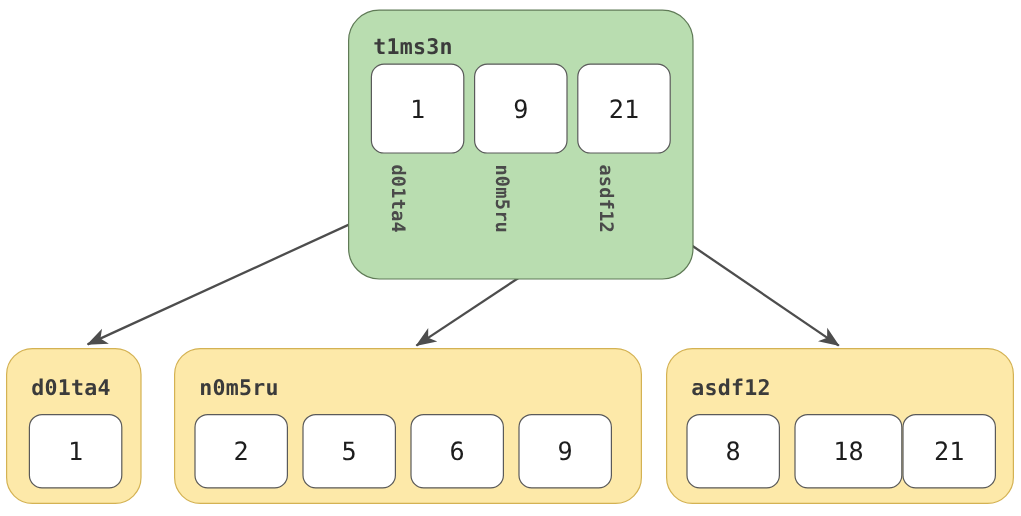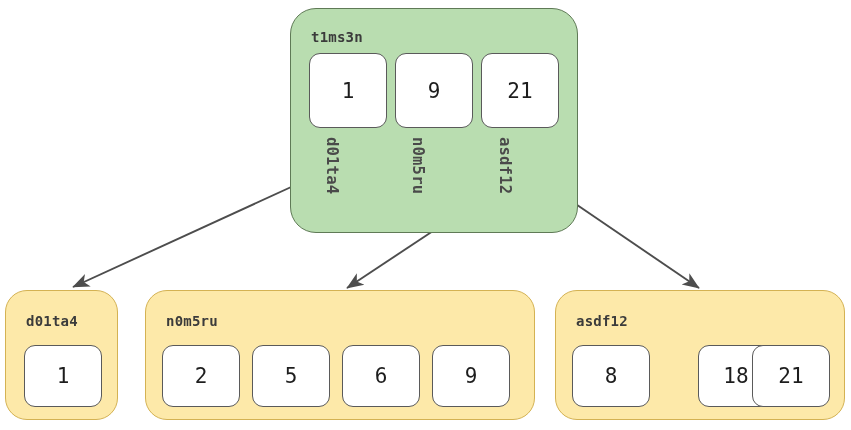--- a/index.html
+++ b/index.html
@@ -39,21 +39,21 @@
     border-radius: 26px;
   }
   .node-leaf {
     background: #fde9a9;
     border: 1.4px solid #d4b253;
     border-radius: 22px;
   }
   .node-title {
     position: absolute;
     font-family: "DejaVu Sans Mono", monospace;
-    font-size: 14px;
+    font-size: 18px;
     font-weight: bold;
     color: #3b3b3b;
     letter-spacing: 0.2px;
     white-space: nowrap;
   }
   .root-title { left: 20px; top: 20px; }
   .leaf-title { left: 20px; top: 22px; }
 
   .cell {
     position: absolute;
@@ -117,17 +117,17 @@
     <div class="node-title leaf-title">n0m5ru</div>
     <div class="cell" style="left:16px; top:54px; width:78px; height:62px;">2</div>
     <div class="cell" style="left:106px; top:54px; width:78px; height:62px;">5</div>
     <div class="cell" style="left:196px; top:54px; width:78px; height:62px;">6</div>
     <div class="cell" style="left:286px; top:54px; width:78px; height:62px;">9</div>
   </div>
 
   <div class="node node-leaf" style="left:555px; top:290px; width:290px; height:130px;">
     <div class="node-title leaf-title">asdf12</div>
     <div class="cell" style="left:16px; top:54px; width:78px; height:62px;">8</div>
-    <div class="cell" style="left:106px; top:54px; width:76px; height:62px;margin-left:36px;">18</div>
+    <div class="cell" style="left:106px; top:54px; width:90px; height:62px;">18</div>
     <div class="cell" style="left:196px; top:54px; width:78px; height:62px;">21</div>
   </div>
 
 </div>
 
 </body></html>

